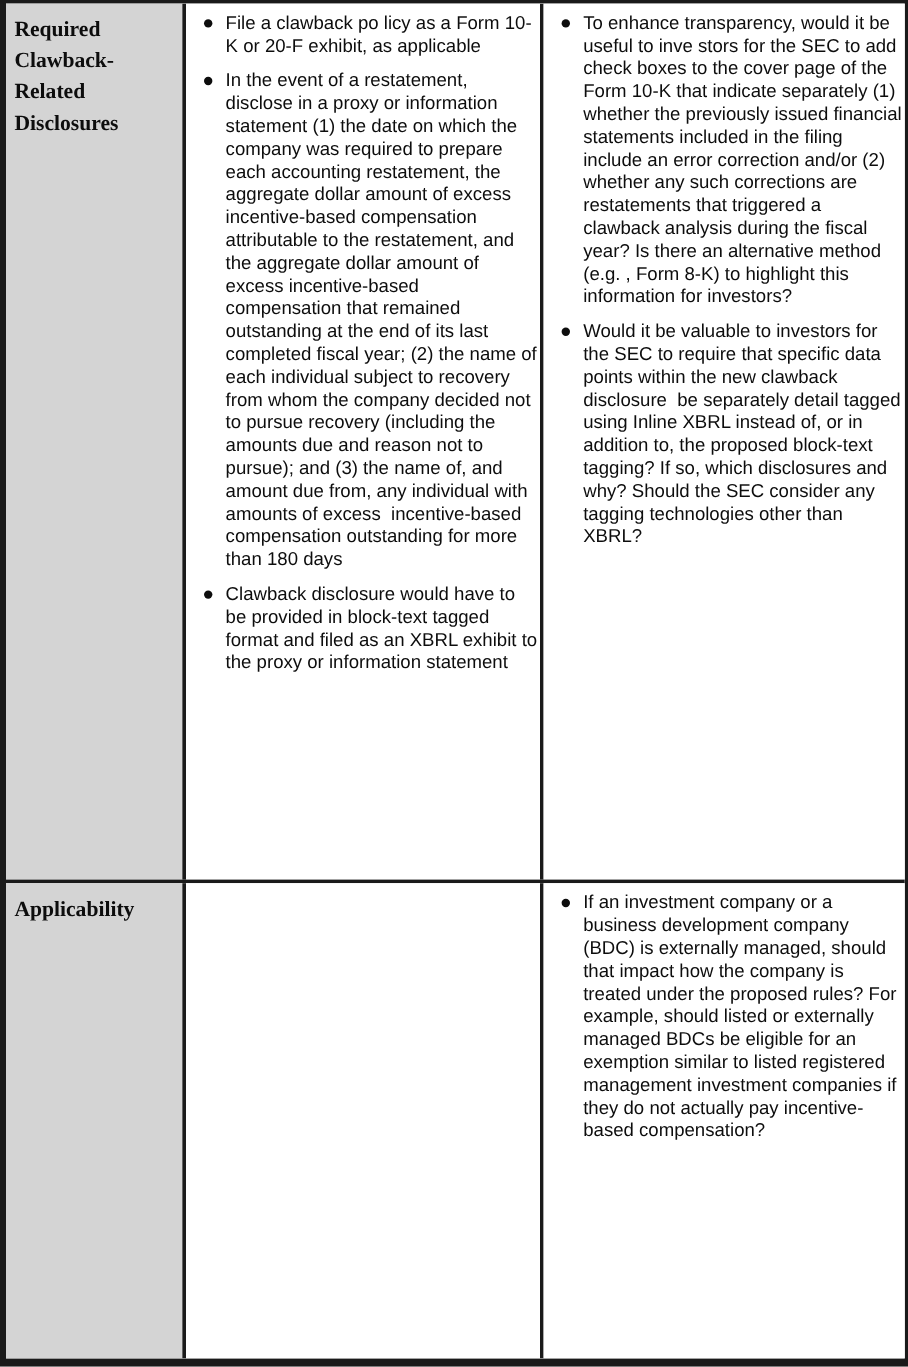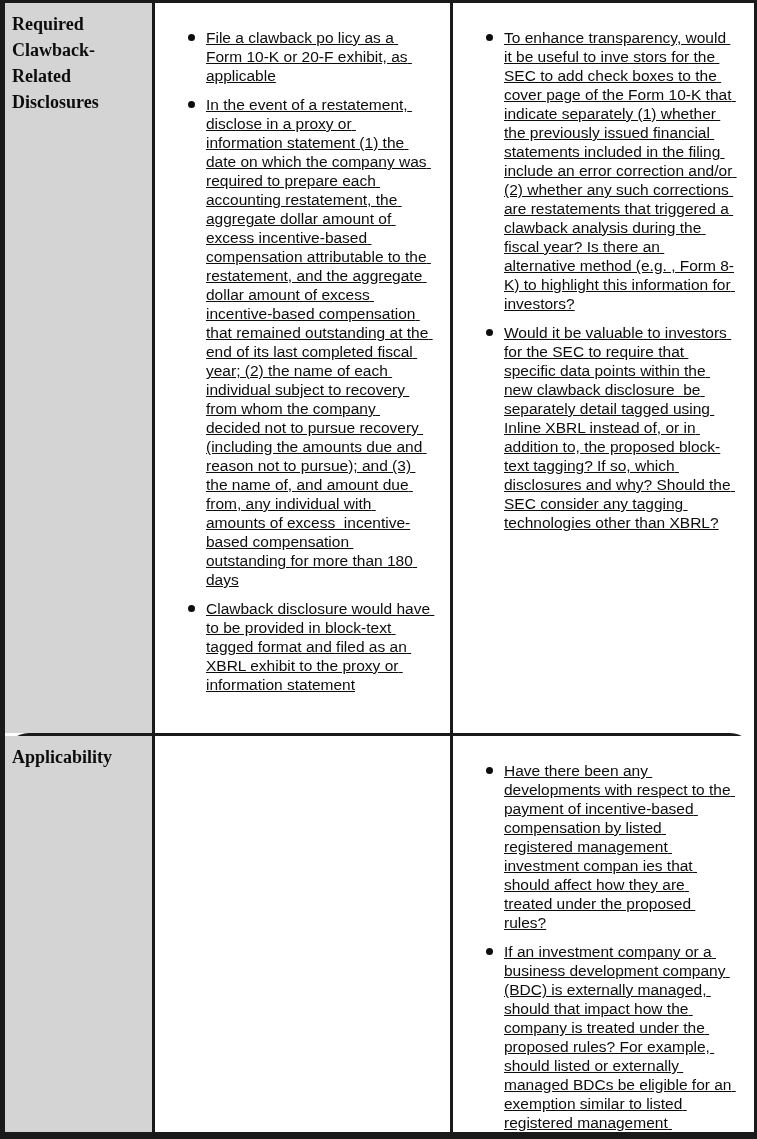--- a/index.html
+++ b/index.html
@@ -19,21 +19,21 @@
     border-right: 3px solid #1a1a1a;
     border-bottom: 7px solid #1a1a1a;
     background: #ffffff;
     overflow: hidden;
   }
   .trow {
     display: grid;
     grid-template-columns: 150px 298px 1fr;
     flex: 0 0 auto;
   }
-  .trow.grow { flex: 1 1 auto; border-radius: 24px; }
+  .trow.grow { flex: 1 1 auto; }
   .trow + .trow { border-top: 3px solid #1a1a1a; }
   .cell {
     box-sizing: border-box;
     overflow: hidden;
   }
   .cell-header {
     background: #d4d4d4;
     border-right: 3px solid #1a1a1a;
     padding: 8px 4px 8px 7px;
     font-family: "Liberation Serif", serif;
@@ -42,24 +42,23 @@
     line-height: 26px;
     color: #0d0d0d;
   }
   .cell-body {
     background: #ffffff;
     padding: 7px 2px 6px 14px;
     color: #0d0d0d;
   }
   .cell-body.mid { border-right: 3px solid #1a1a1a; }
   ul.bullets {
-    margin: 18px;
+    margin: 0;
     padding: 0;
     list-style: none;
-    text-decoration: underline;
   }
   ul.bullets li {
     position: relative;
     padding-left: 19px;
     margin-bottom: 10px;
     font-size: 15.5px;
     line-height: 19px;
     white-space: pre-wrap;
   }
   ul.bullets li::before {
@@ -100,19 +99,18 @@
   <div class="trow grow">
     <div class="cell cell-header">
       <span>Applicability</span>
     </div>
     <div class="cell cell-body mid">
       <ul class="bullets">
         </ul>
     </div>
     <div class="cell cell-body">
       <ul class="bullets">
-          <li>Have there been any developments with respect to the payment of incentive-based compensation by listed registered management investment compan ies that should affect how they are treated under the proposed rules?</li>
           <li>If an investment company or a business development company (BDC) is externally managed, should that impact how the company is treated under the proposed rules? For example, should listed or externally managed BDCs be eligible for an exemption similar to listed registered management investment companies if they do not actually pay incentive-based compensation?</li>
         </ul>
     </div>
   </div>
 
 </div>
 
 </body></html>

